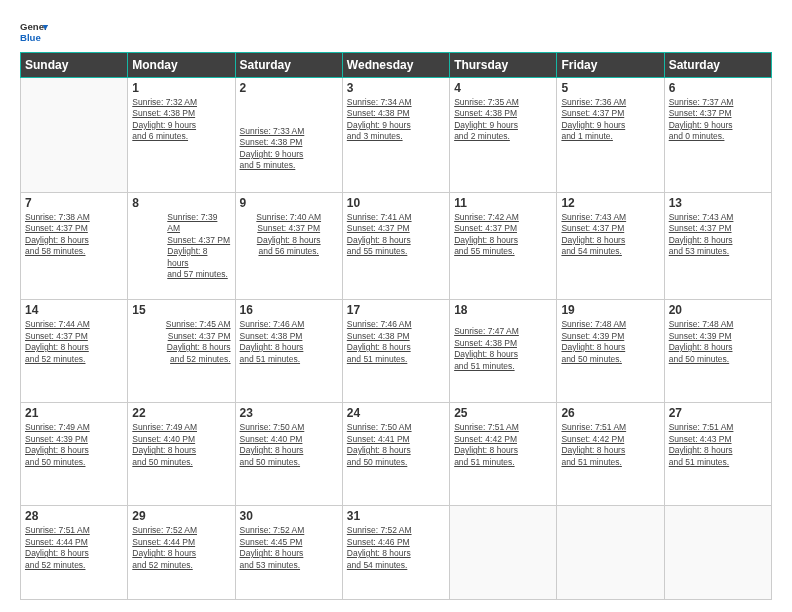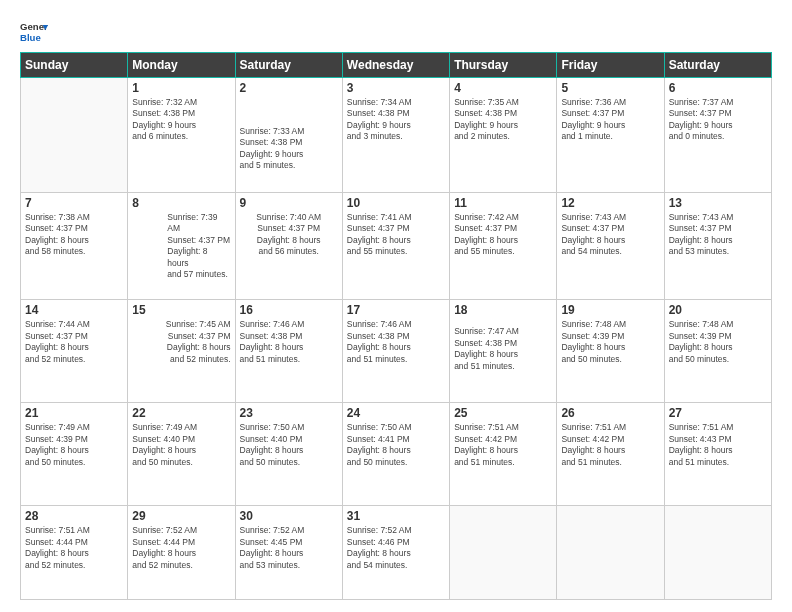--- a/index.html
+++ b/index.html
@@ -73,20 +73,21 @@
       font-size: 12px;
       font-weight: bold;
       color: #333;
       display: block;
       margin-bottom: 2px;
     }
     .day-info {
       font-size: 8.5px;
       color: #444;
       line-height: 1.35;
+      text-decoration: underline;
     }
     .empty { background: #f9f9f9; }
     tr:last-child td { height: 80px; }
   </style>
 </head>
 <body>
 
 <div class="page">
   <div class="header">
     <div class="logo">

